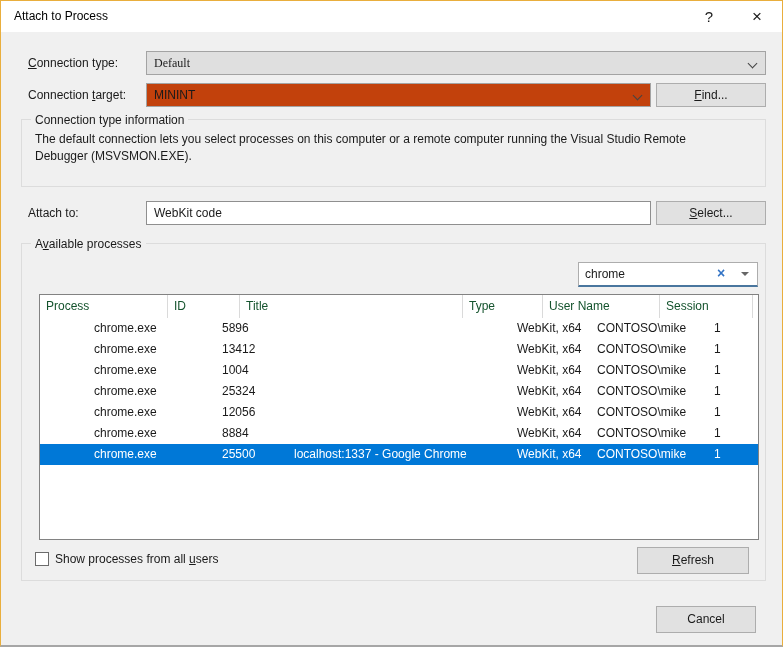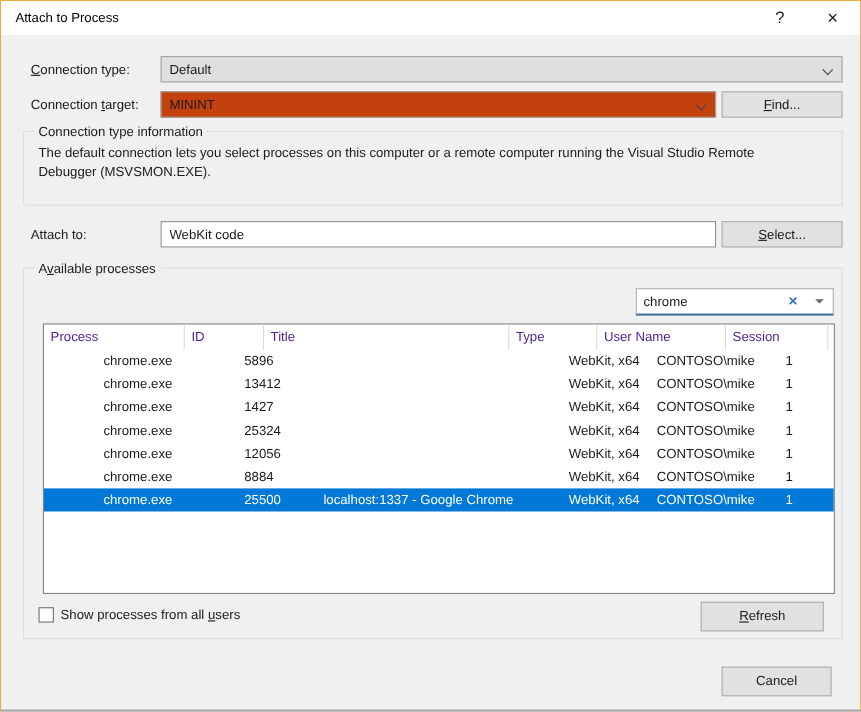--- a/index.html
+++ b/index.html
@@ -15,21 +15,21 @@
   .title { position:absolute; left:13px; top:0; line-height:31px; font-size:12px; color:#000; }
   .cap-btn { position:absolute; top:0; height:31px; width:34px; text-align:center; line-height:31px;
              font-size:15px; color:#1A1A1A; cursor:default; }
   .cap-help { right:56px; }
   .cap-close { right:8px; font-size:17px; }
   
   .lbl { position:absolute; left:27px; height:24px; line-height:24px; white-space:nowrap; }
   .mn { text-decoration:underline; }
   .combo { position:absolute; height:24px; border:1px solid #A3A3A3; line-height:22px;
            padding-left:7px; white-space:nowrap; }
-  .combo-gray { background:#DFDFDF; }
+  .combo-gray { background:#DFDFDF;font-family:Liberation Serif, serif; }
   .combo-white { background:#c2410c; }
   .chev { position:absolute; right:9px; top:8px; width:7px; height:7px;
           border-right:1px solid #444; border-bottom:1px solid #444;
           transform:rotate(45deg); }
   .btn { position:absolute; height:24px; background:#E1E1E1; border:1px solid #ADADAD;
          line-height:22px; font-size:12px; color:#1A1A1A; }
   .groupbox { position:absolute; border:1px solid #DCDCDC; background:#F0F0F0; }
   .legend { position:absolute; top:-8px; left:9px; background:#F0F0F0; padding:0 4px;
             line-height:16px; white-space:nowrap; }
   .textbox { position:absolute; background:#FFFFFF; border:1px solid #8F8F8F; height:24px;
@@ -42,21 +42,21 @@
   .search-clear { position:absolute; right:28px; top:0; width:16px; height:21px; text-align:center;
                   line-height:21px; color:#3273C5; font-size:14px; font-weight:bold; }
   .search-drop { position:absolute; right:8px; top:9px; width:0; height:0;
                  border-left:4px solid transparent; border-right:4px solid transparent;
                  border-top:4px solid #666; }
   
   .table { position:absolute; left:17px; top:50px; width:720px; height:246px; background:#FFFFFF;
            border:1px solid #828282; overflow:hidden; }
   .thead, .trow { display:grid; grid-template-columns:128px 72px 223px 80px 117px 93px 1fr; }
   .thead { height:23px; }
-  .th { line-height:23px; padding-left:6px; color:#4c1d95; border-right:1px solid #DADADA;
+  .th { line-height:23px; padding-left:6px; color:#14532d; border-right:1px solid #DADADA;
         white-space:nowrap; overflow:hidden; }
   .th:last-child { border-right:none; }
   .trow { height:21px;padding-left:48px; }
   .td { line-height:21px; padding-left:6px; white-space:nowrap; overflow:hidden; }
   .trow.selected { background:#0078D7; color:#FFFFFF; }
   
   .chkrow { position:absolute; left:13px; top:306px; height:18px; line-height:18px; }
   .chk { display:inline-block; width:14px; height:14px; background:#FFF; border:1px solid #6B6B6B;
          vertical-align:-3px; margin-right:6px; }
   
@@ -136,21 +136,21 @@
             <div class="td">13412</div>
             <div class="td"></div>
             <div class="td">WebKit, x64</div>
             <div class="td">CONTOSO\mike</div>
             <div class="td">1</div>
             <div class="td"></div>
           </div>
 
           <div class="trow">
             <div class="td">chrome.exe</div>
-            <div class="td">1427</div>
+            <div class="td">1004</div>
             <div class="td"></div>
             <div class="td">WebKit, x64</div>
             <div class="td">CONTOSO\mike</div>
             <div class="td">1</div>
             <div class="td"></div>
           </div>
 
           <div class="trow">
             <div class="td">chrome.exe</div>
             <div class="td">25324</div>

